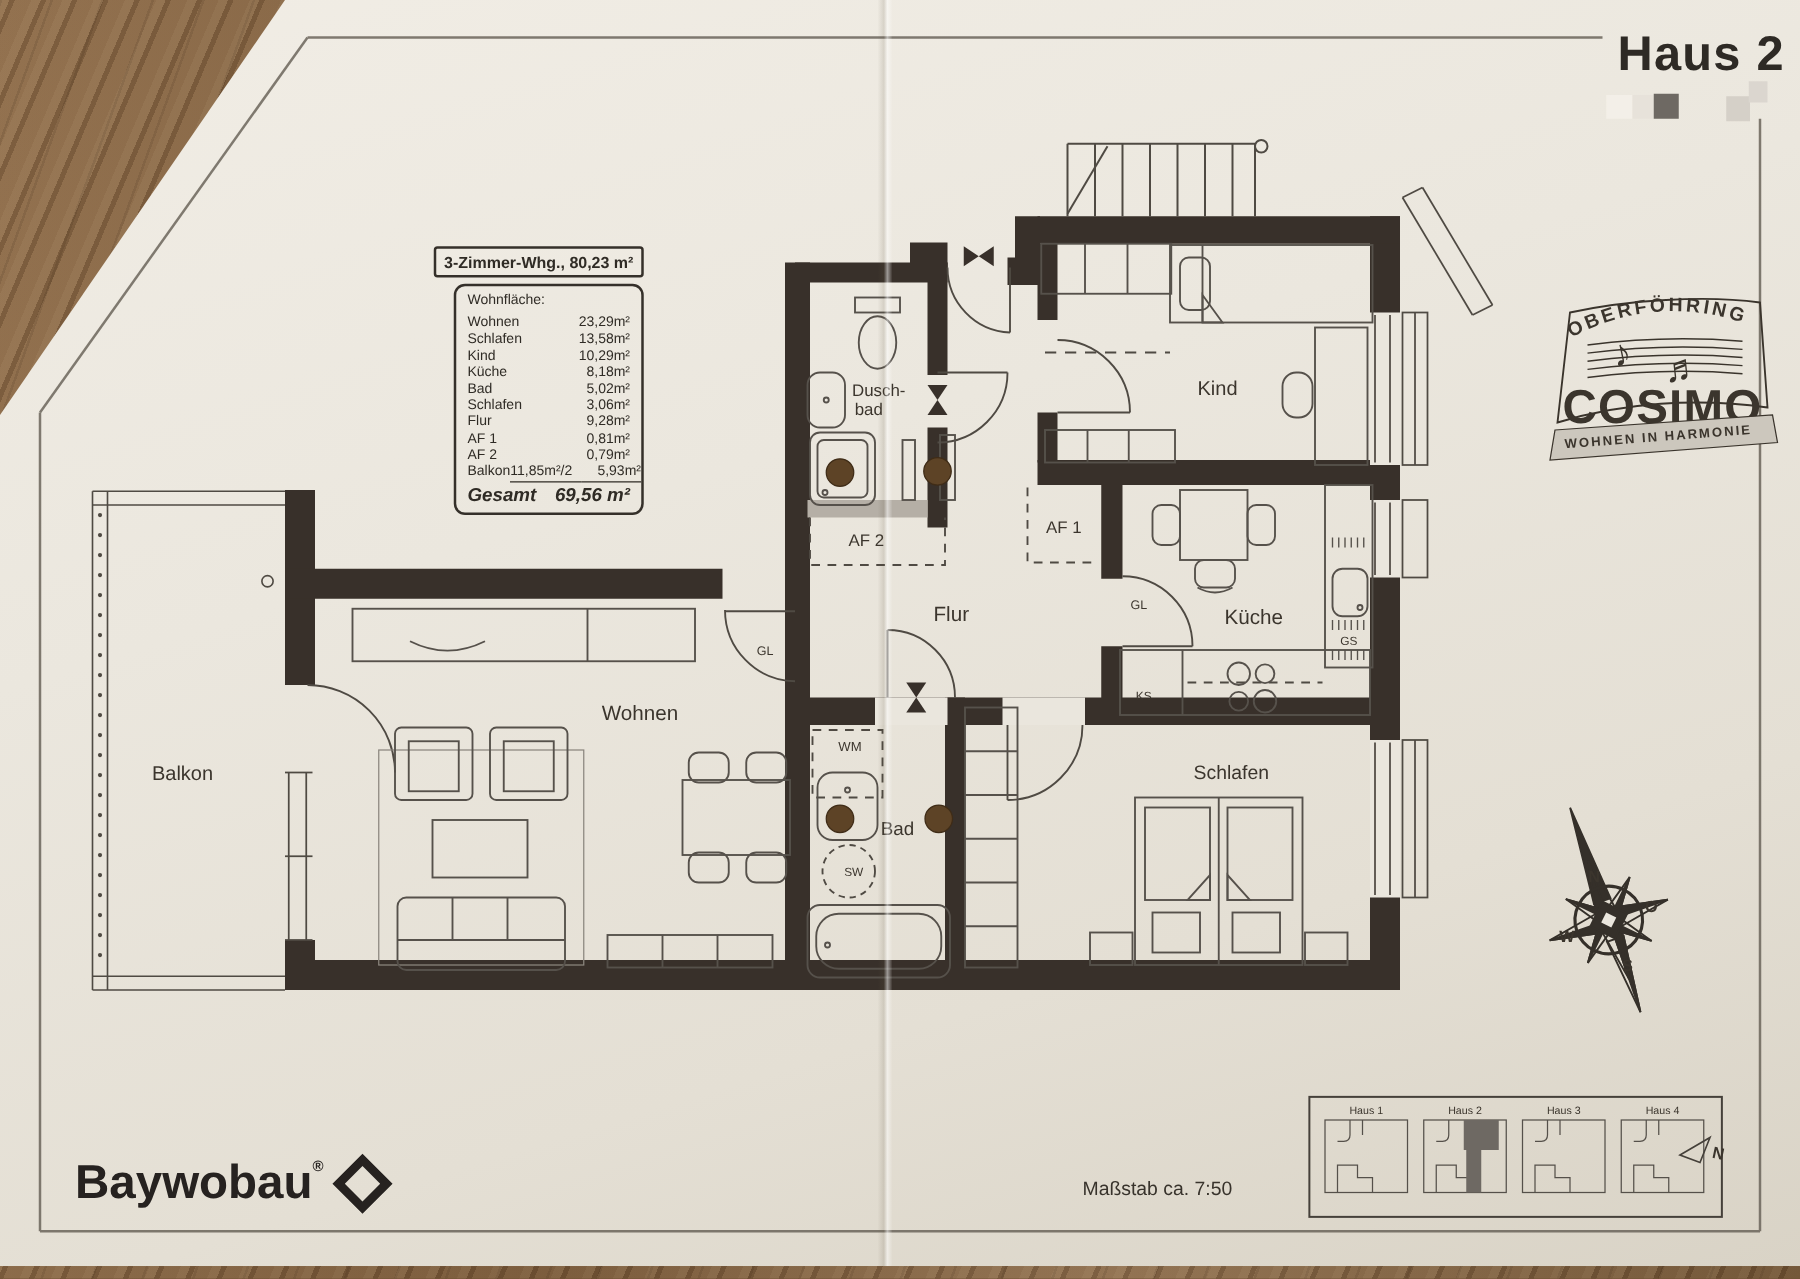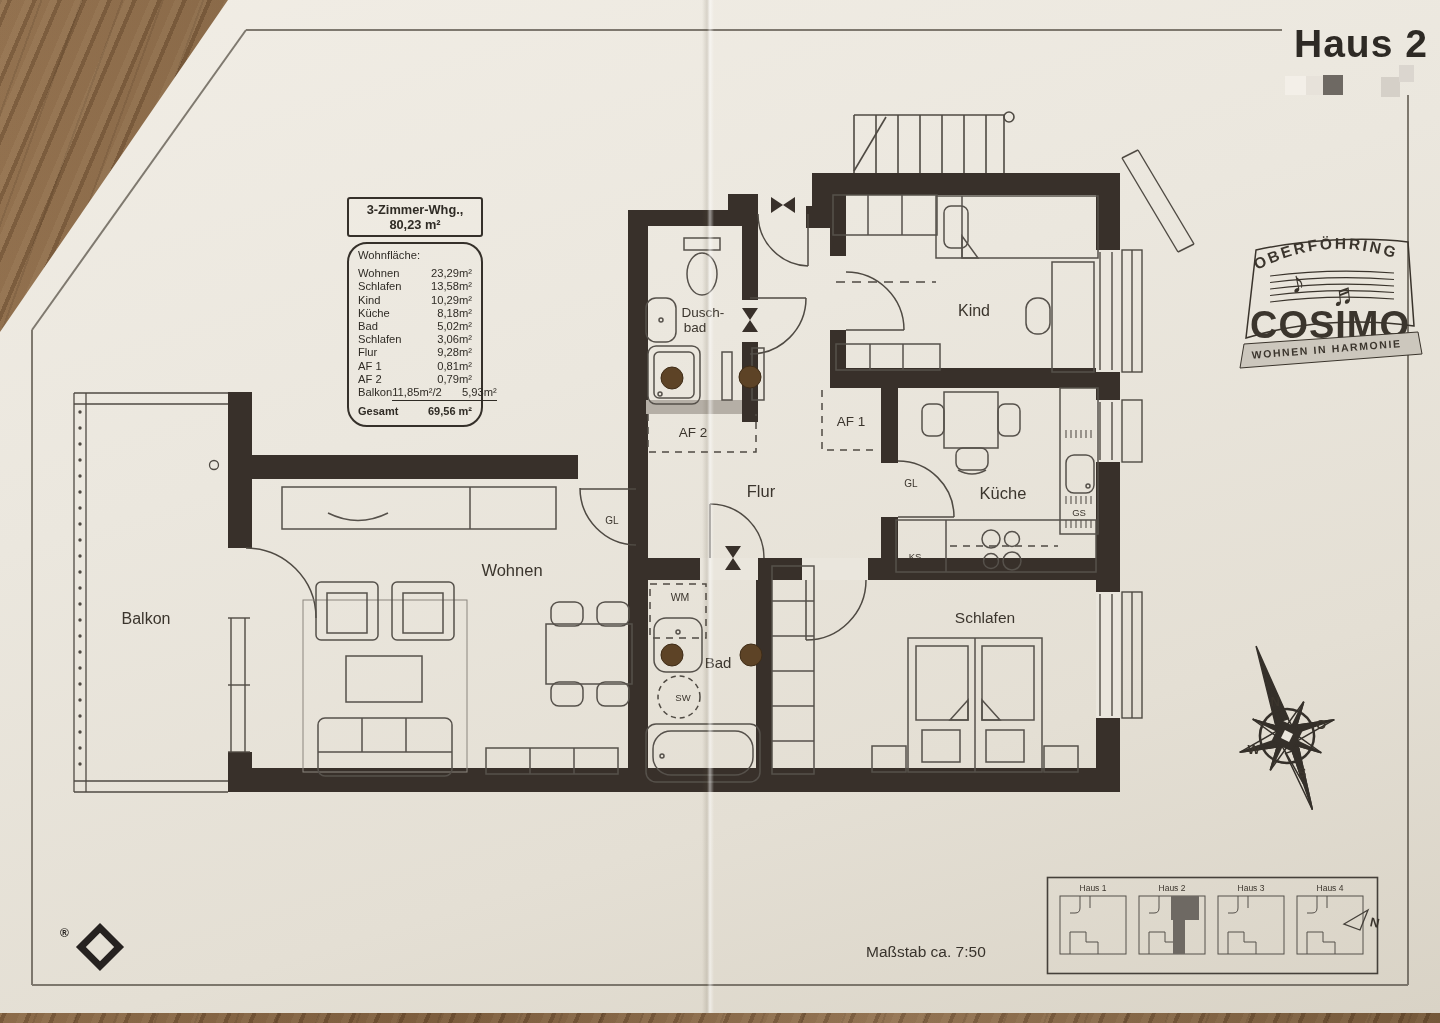--- a/index.html
+++ b/index.html
@@ -23,32 +23,32 @@
   .compass{left:1195px;top:612px;}
   .siteplan{left:1046px;top:876px;}
   .haus-title{position:absolute;left:1294px;top:22px;font-size:39px;font-weight:bold;
     color:#2e2a25;letter-spacing:1px;}
   .sq{position:absolute;}
   #sq1{left:1285px;top:76px;width:21px;height:19px;background:#f3efe8;}
   #sq2{left:1306px;top:76px;width:17px;height:19px;background:#e7e2da;}
   #sq3{left:1323px;top:75px;width:20px;height:20px;background:#6e6963;}
   #sq4{left:1381px;top:77px;width:19px;height:20px;background:#d5d0c8;}
   #sq5{left:1399px;top:65px;width:15px;height:17px;background:#dbd6cf;}
-  .infobox{position:absolute;left:347px;top:197px;width:136px;color:#2f2b25;}
+  .infobox{position:absolute;left:347px;top:197px;width:168px;color:#2f2b25;}
   .ib-title{border:2px solid #35302a;border-radius:3px;font-size:12.8px;font-weight:bold;
     text-align:center;padding:3px 1px;margin-bottom:5px;background:rgba(255,255,255,.06);}
-  .ib-main{border:2px solid #35302a;border-radius:20px;padding:5px 9px 7px;
-    font-size:11.2px;line-height:13.2px;}
+  .ib-main{border:2px solid #35302a;border-radius:9px;padding:5px 9px 7px;
+    font-size:11.2px;line-height:13.2px;margin-left:16px;}
   .ib-header{margin-bottom:5px;}
   .row{display:flex;}
   .row .lbl{flex:1;}
   .row .mid{padding-right:7px;text-align:center;}
   .row .val{min-width:48px;text-align:right;}
   .row .u{border-bottom:1.3px solid #2f2b25;padding-bottom:1px;}
-  .total{display:flex;font-weight:bold;font-size:11px;margin-top:4px;}
+  .total{display:flex;font-weight:bold;font-size:15px;margin-top:4px;font-style:italic;}
   .total .val{margin-left:auto;}
   .scale-note{position:absolute;left:866px;top:943px;font-size:15.5px;color:#38332c;}
   .baywobau{position:absolute;left:60px;top:927px;color:#262220;font-size:38px;
     font-weight:bold;display:flex;align-items:flex-start;line-height:1;}
   .baywobau sup{font-size:12px;margin-top:0;}
   .diamond{width:20px;height:20px;border:7px solid #262220;transform:rotate(45deg);
     margin:3px 0 0 14px;}
 </style>
 </head>
 <body>
@@ -520,18 +520,19 @@
       </g>
       <g>
         <path d="M298,48 L322,34 L314,54 Z" fill="none" stroke="#45403a" stroke-width="1.3"></path>
         <text x="324" y="50" font-size="13" font-weight="bold" fill="#35302a" transform="rotate(12 324 46)">N</text>
       </g>
     </svg>
 
     <div class="scale-note">Maßstab ca. 7:50</div>
 
     <div class="baywobau">
+      <span>Baywobau</span>
         <sup>®</sup>
       <span class="diamond"></span>
     </div>
 
   </div>
 </div>
 
 </body></html>

